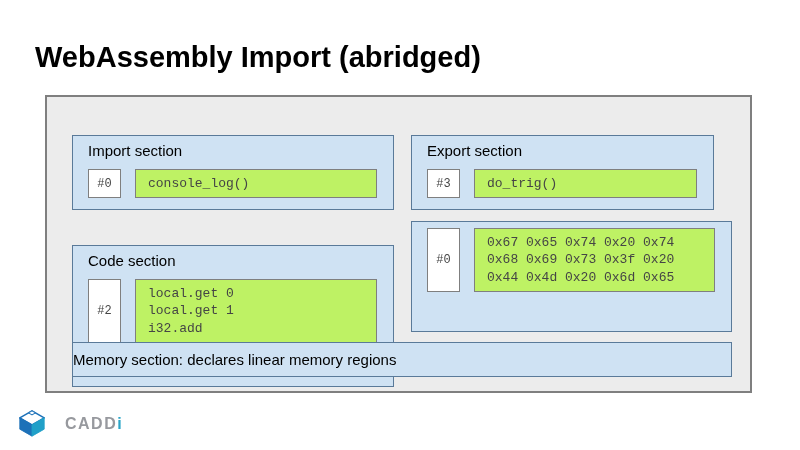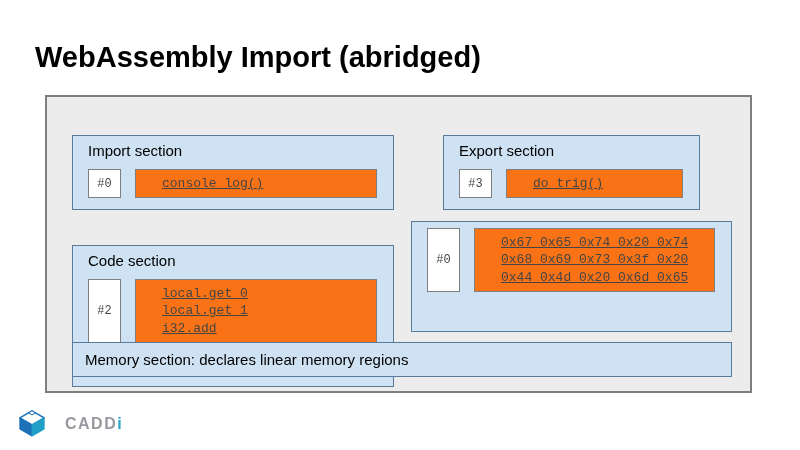--- a/index.html
+++ b/index.html
@@ -31,21 +31,21 @@
     font-size: 17px;
     color: #000000;
   }
   .section {
     position: absolute;
     background: #cfe2f3;
     border: 1px solid #5a7a99;
     padding: 6px 16px 0 15px;
   }
   .section-import { left: 25px; top: 38px;  width: 322px; height: 75px; }
-  .section-export { left: 364px; top: 38px; width: 257px; height: 75px; margin-left: 32px; }
+  .section-export { left: 364px; top: 38px; width: 303px; height: 75px; }
   .section-code   { left: 25px; top: 124px; width: 322px; height: 142px; margin-top: 24px; }
   .section-data   { left: 364px; top: 124px; width: 321px; height: 111px; }
   .section-header {
     font-size: 15px;
     color: #000000;
     margin-bottom: 10px;
   }
   .box-row {
     display: flex;
     gap: 14px;
@@ -58,44 +58,43 @@
     border: 1px solid #7f7f7f;
     display: flex;
     align-items: center;
     justify-content: center;
     font-family: "Liberation Mono", monospace;
     font-size: 12px;
     color: #454545;
   }
   .content-box {
     flex: 1;
-    background: #f97316;
+    background: #bef264;
     border: 1px solid #7f7f7f;
-    padding: 4px 26px;
+    padding: 4px 12px;
     font-family: "Liberation Mono", monospace;
     font-size: 13px;
     line-height: 17.5px;
     color: #454545;
     white-space: pre;
     display: flex;
     flex-direction: column;
     justify-content: center;
-    text-decoration: underline;
   }
   .row-tall .box-row { height: 64px; }
   .row-short .box-row { height: 29px; }
   .memory-section {
     position: absolute;
     left: 25px; top: 245px;
     width: 660px; height: 35px;
     background: #cfe2f3;
     border: 1px solid #5a7a99;
     display: flex;
     align-items: center;
-    padding-left: 12px;
+    padding-left: 0;
     font-size: 15px;
     color: #000000;
   }
   .logo {
     position: absolute;
     left: 17px; top: 410px;
     display: flex;
     align-items: center;
     gap: 18px;
   }

